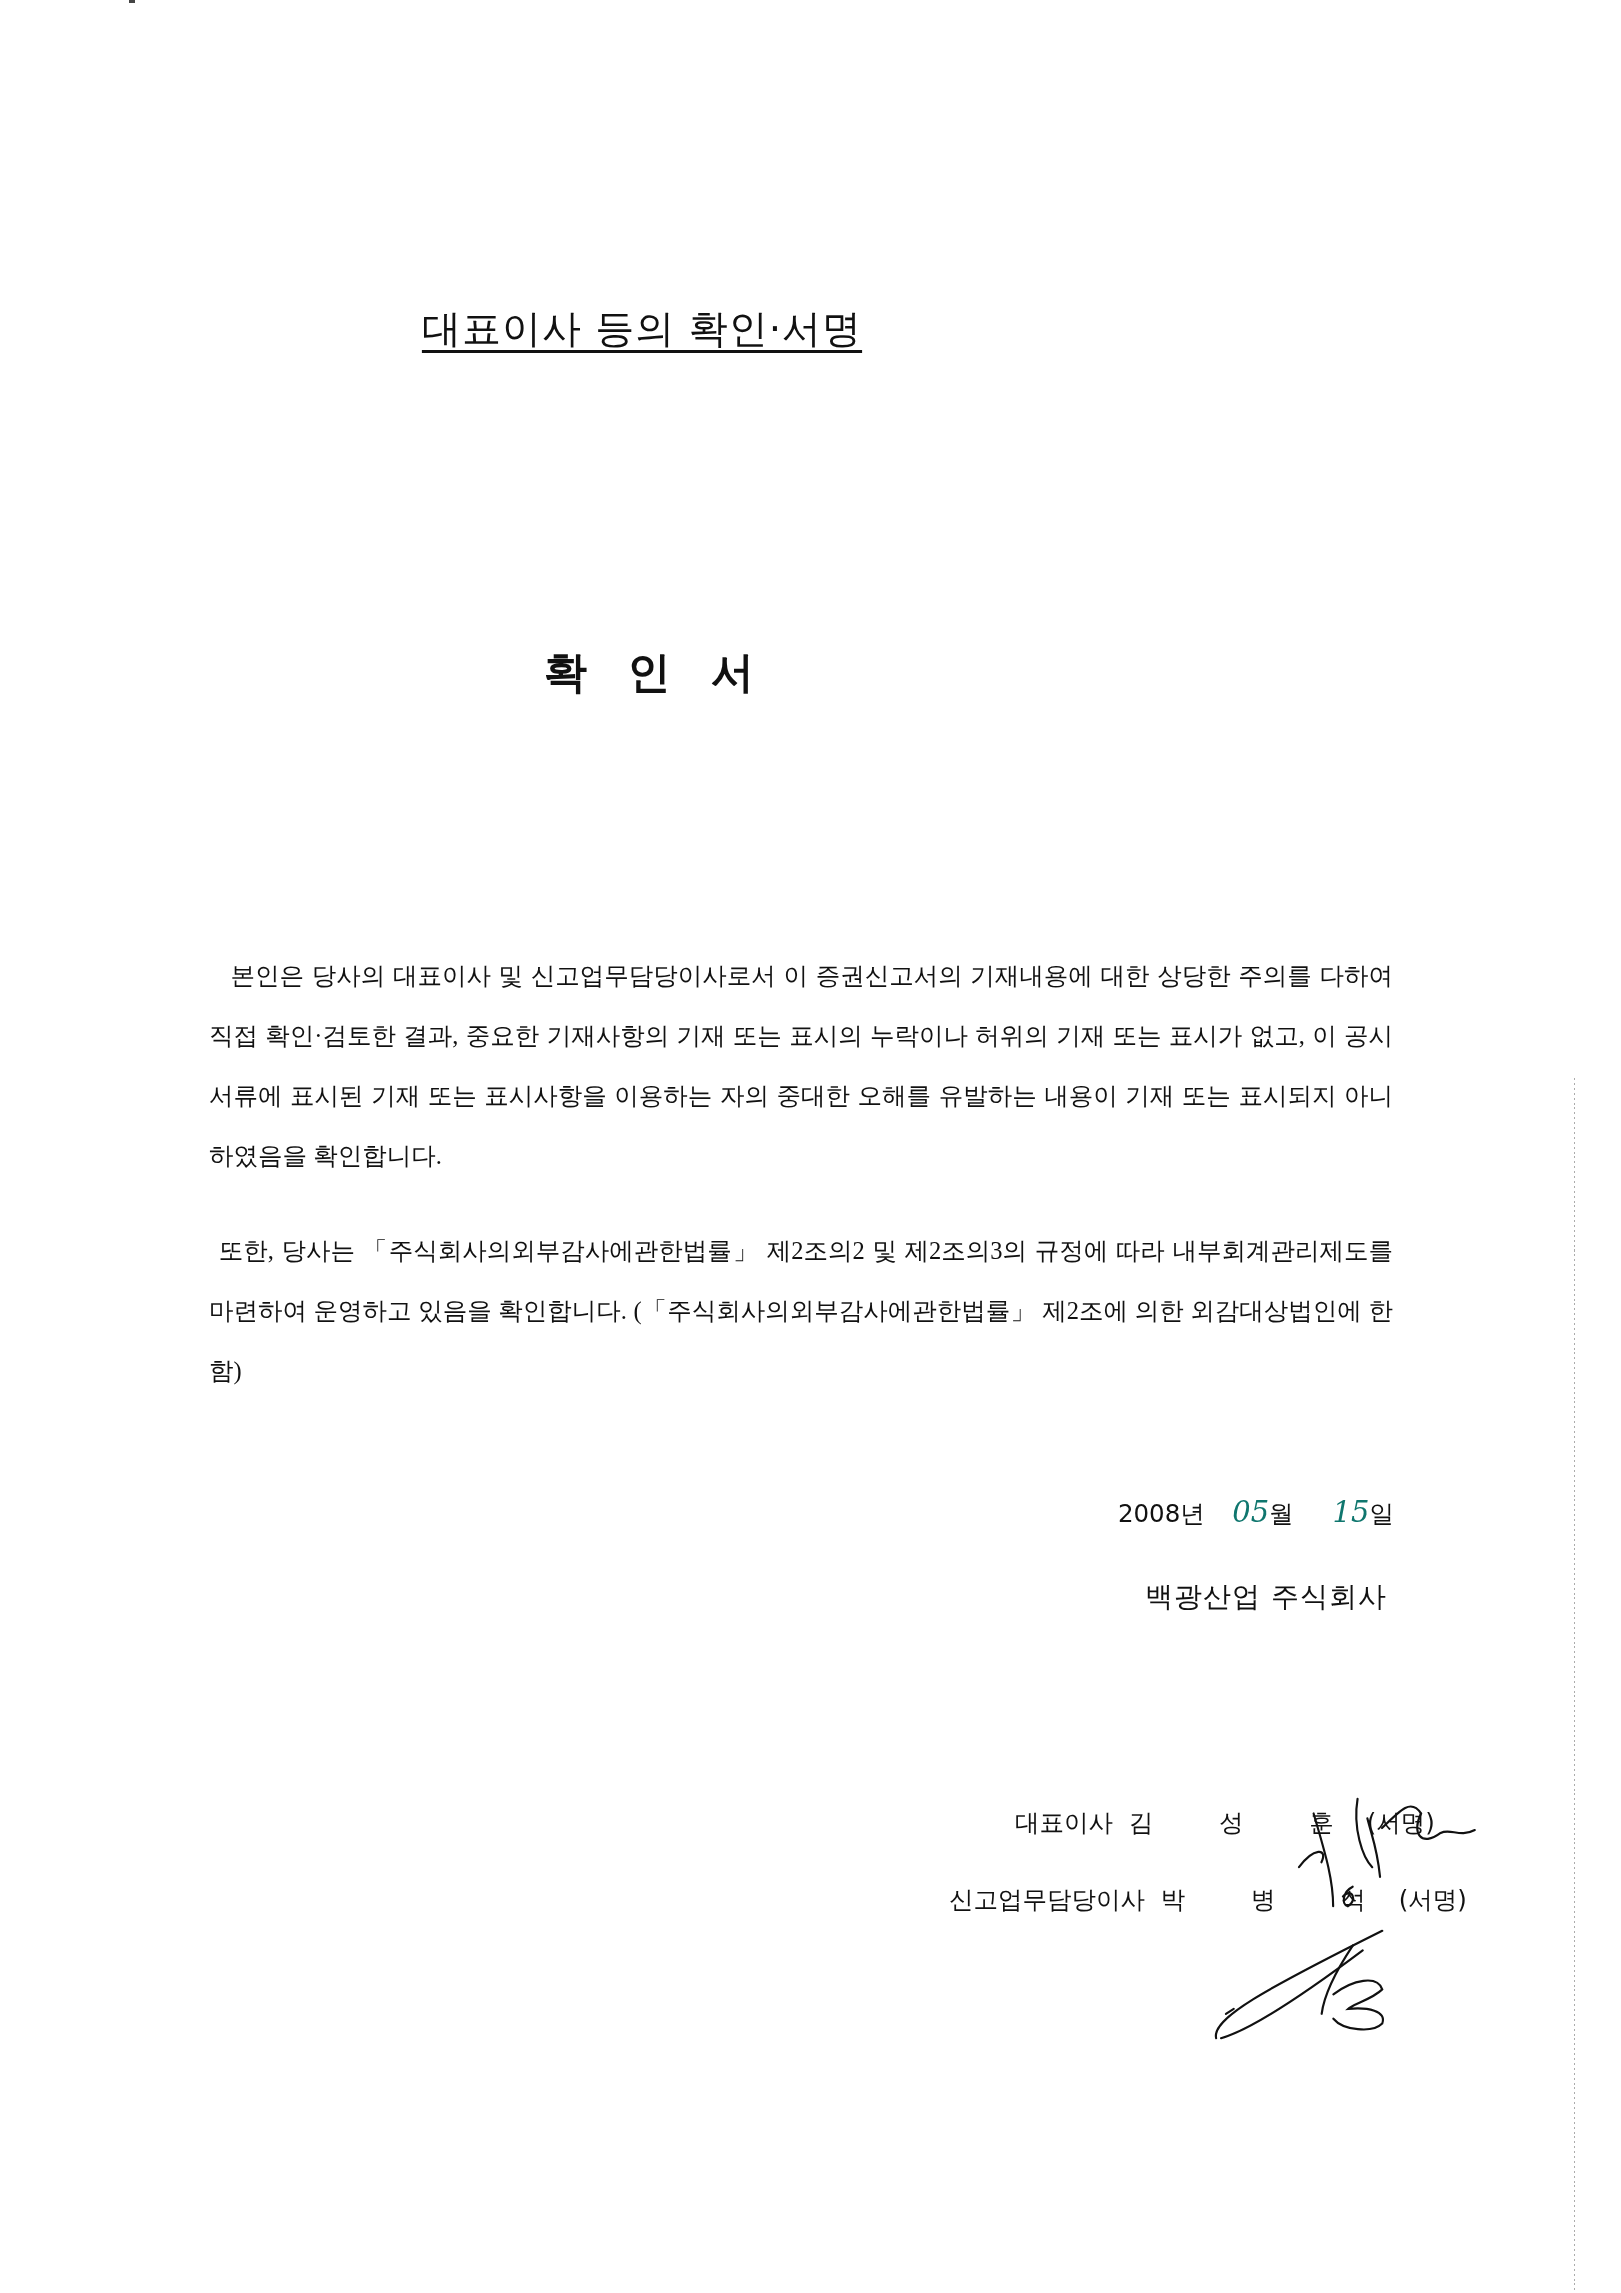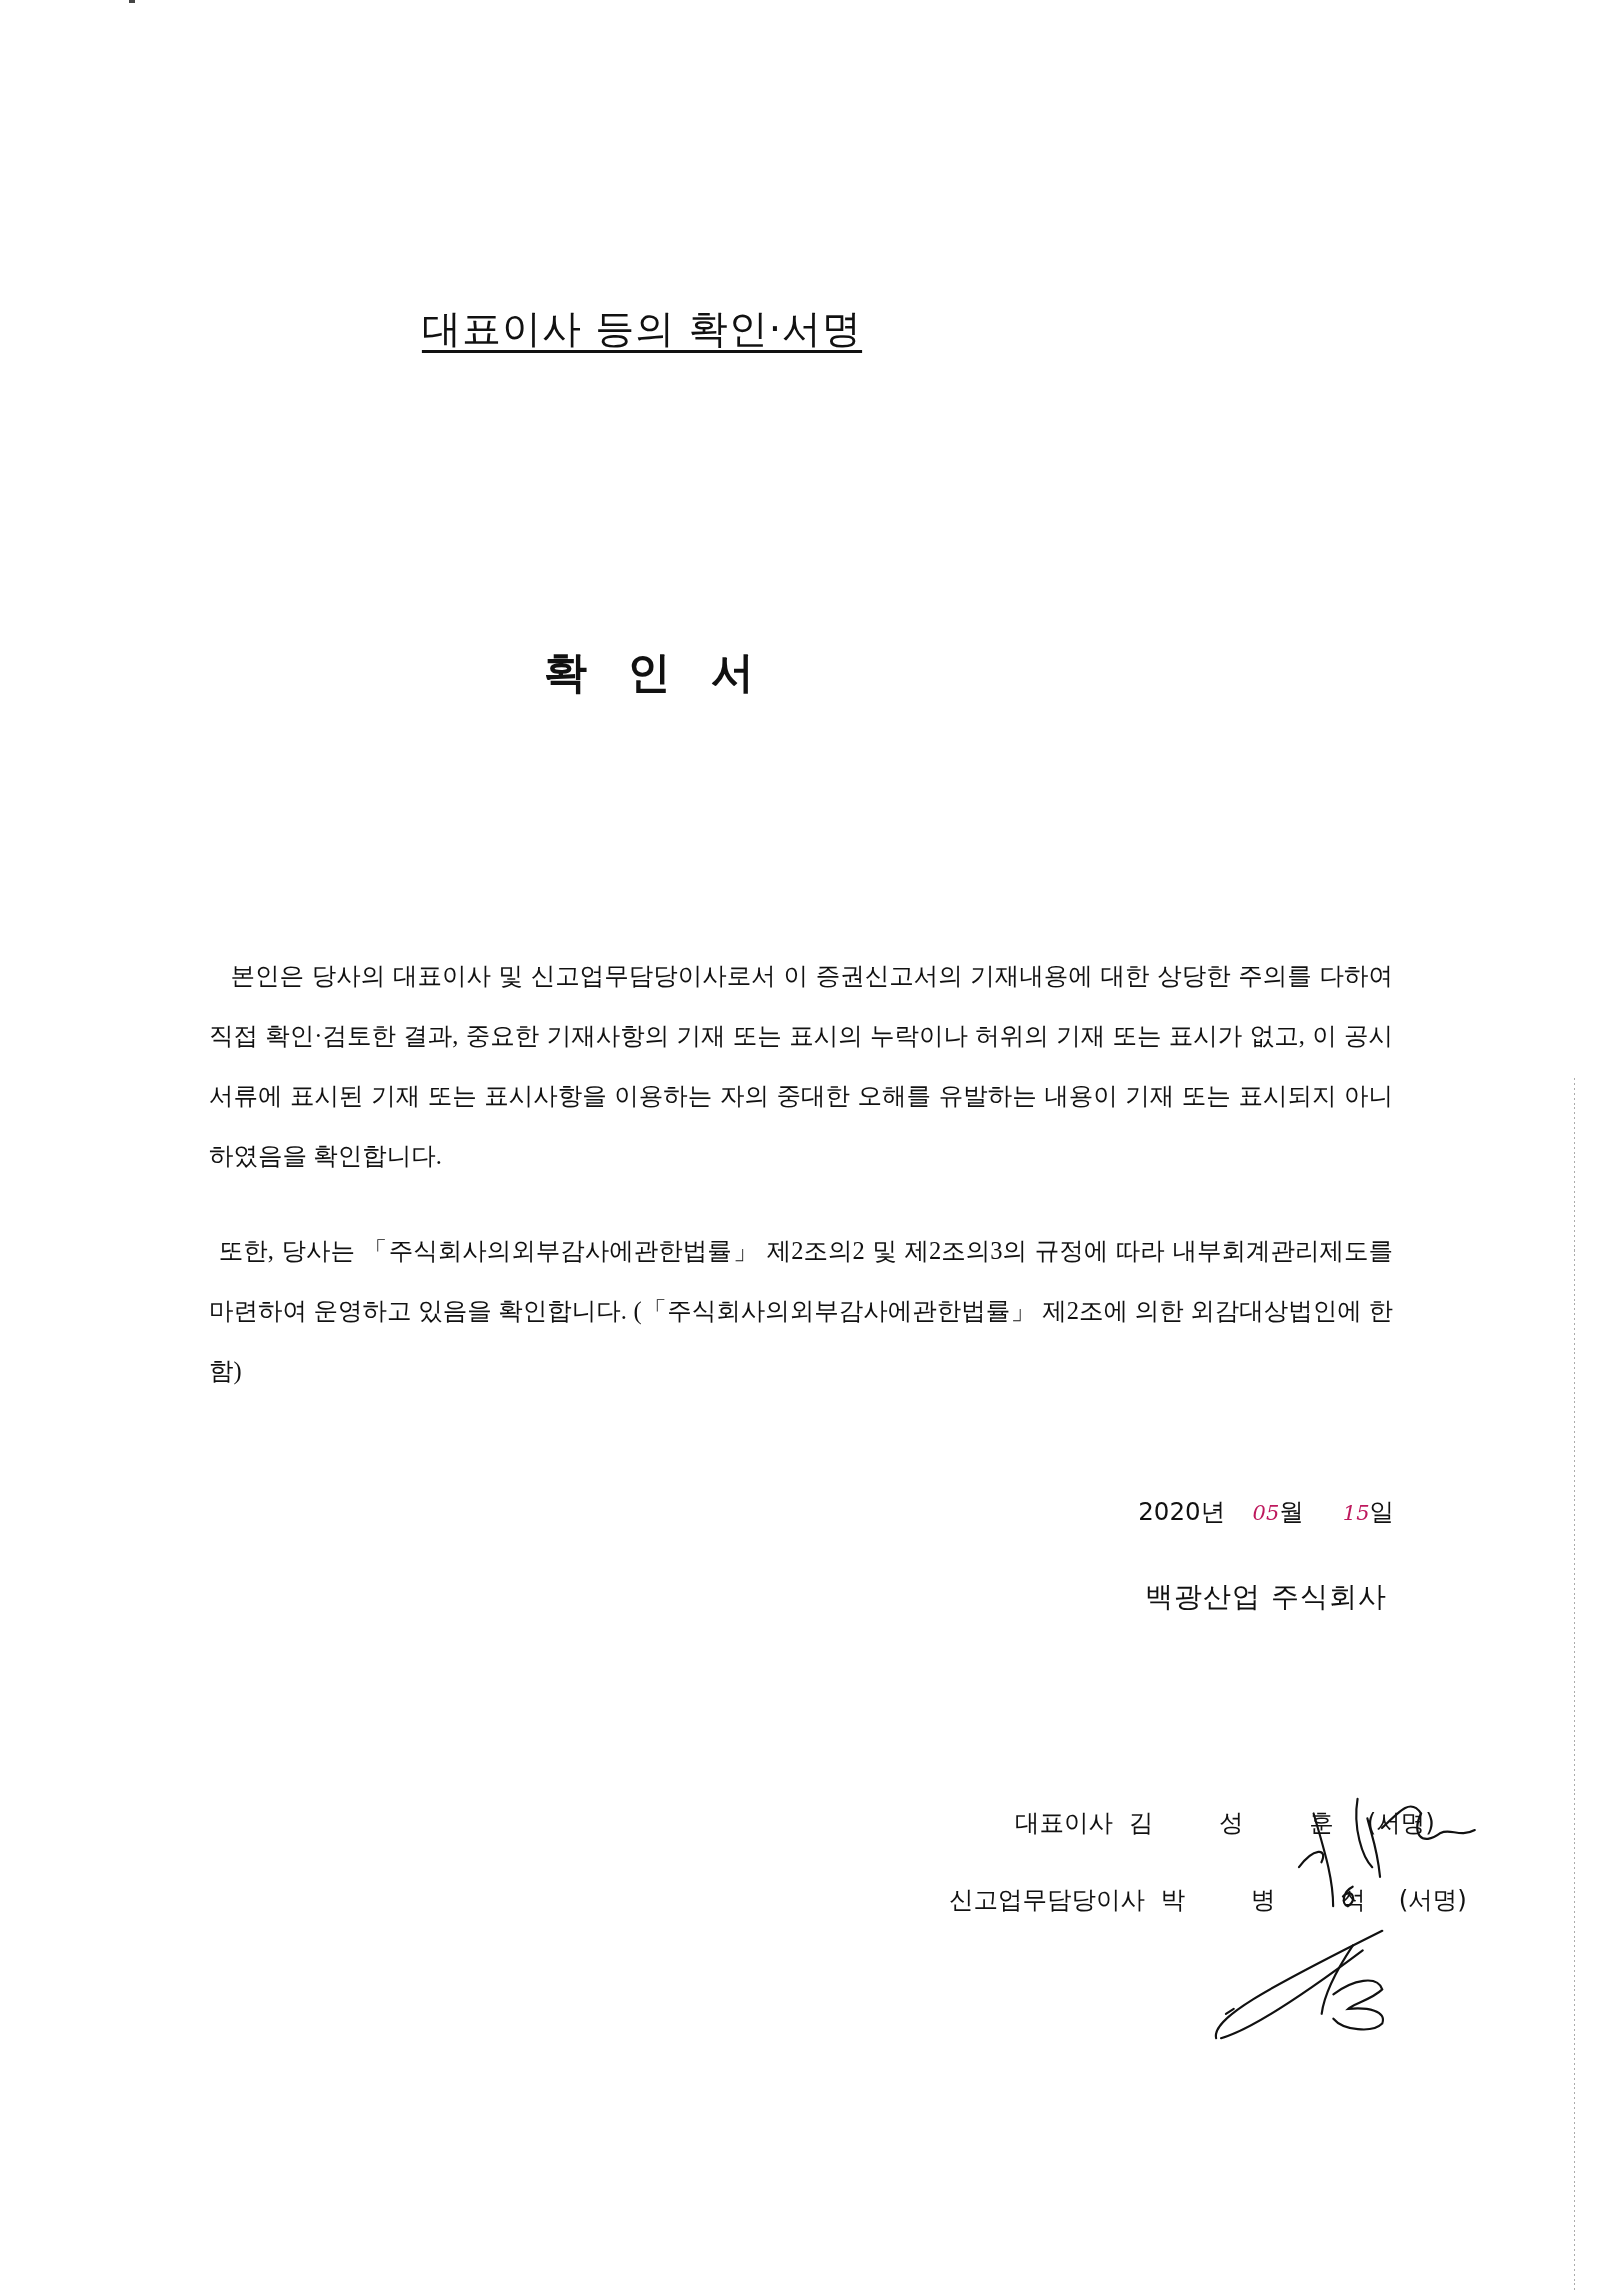--- a/index.html
+++ b/index.html
@@ -19,21 +19,21 @@
   .para {
     position: absolute; left: 209px; width: 1184px;
     font-size: 24.5px; line-height: 60px; text-align: justify; text-align-last: left; font-family: Liberation Serif, serif;
   }
   .para1 { top: 921px; text-indent: 21.6px; }
   .para2 { top: 1196px; text-indent: 9.8px; }
   .date-line {
     position: absolute; right: 227px; top: 1495px; font-size: 24.5px;
     display: flex; align-items: baseline; gap: 0;
   }
-  .hand { font-family: "DejaVu Serif", serif; font-style: italic; font-size: 21px; color: #be185d; }
+  .hand { font-family: "DejaVu Serif", serif; font-style: italic; font-size: 29px; color: #0f766e; }
   .date-line .hand.month { margin-left: 27.4px; }
   .date-line .hand.day { margin-left: 39px; }
   .company {
     position: absolute; right: 234px; top: 1578px; font-size: 28px; letter-spacing: 1px;
   }
   .signer {
     position: absolute; font-size: 24.5px; display: flex; align-items: baseline;
   }
   .signer1 { left: 1015px; top: 1806px; }
   .signer2 { left: 917px; top: 1883px; margin-left: 32px; }
@@ -55,21 +55,21 @@
 
 <h1 class="page-title"><span>대표이사 등의 확인·서명</span></h1>
 
 <h2 class="doc-heading">확 인 서</h2>
 
 <p class="para para1">본인은 당사의 대표이사 및 신고업무담당이사로서 이 증권신고서의 기재내용에 대한 상당한 주의를 다하여 직접 확인·검토한 결과, 중요한 기재사항의 기재 또는 표시의 누락이나 허위의 기재 또는 표시가 없고, 이 공시서류에 표시된 기재 또는 표시사항을 이용하는 자의 중대한 오해를 유발하는 내용이 기재 또는 표시되지 아니하였음을 확인합니다.</p>
 
 <p class="para para2">또한, 당사는 「주식회사의외부감사에관한법률」 제2조의2 및 제2조의3의 규정에 따라 내부회계관리제도를 마련하여 운영하고 있음을 확인합니다. (「주식회사의외부감사에관한법률」 제2조에 의한 외감대상법인에 한함)</p>
 
 <div class="date-line">
-  <span>2020</span>
+  <span>2008</span>
   <span>년</span>
   <span class="hand month">05</span>
   <span>월</span>
   <span class="hand day">15</span>
   <span>일</span>
 </div>
 
 <div class="company">백광산업 주식회사</div>
 
 <div class="signer signer1">

